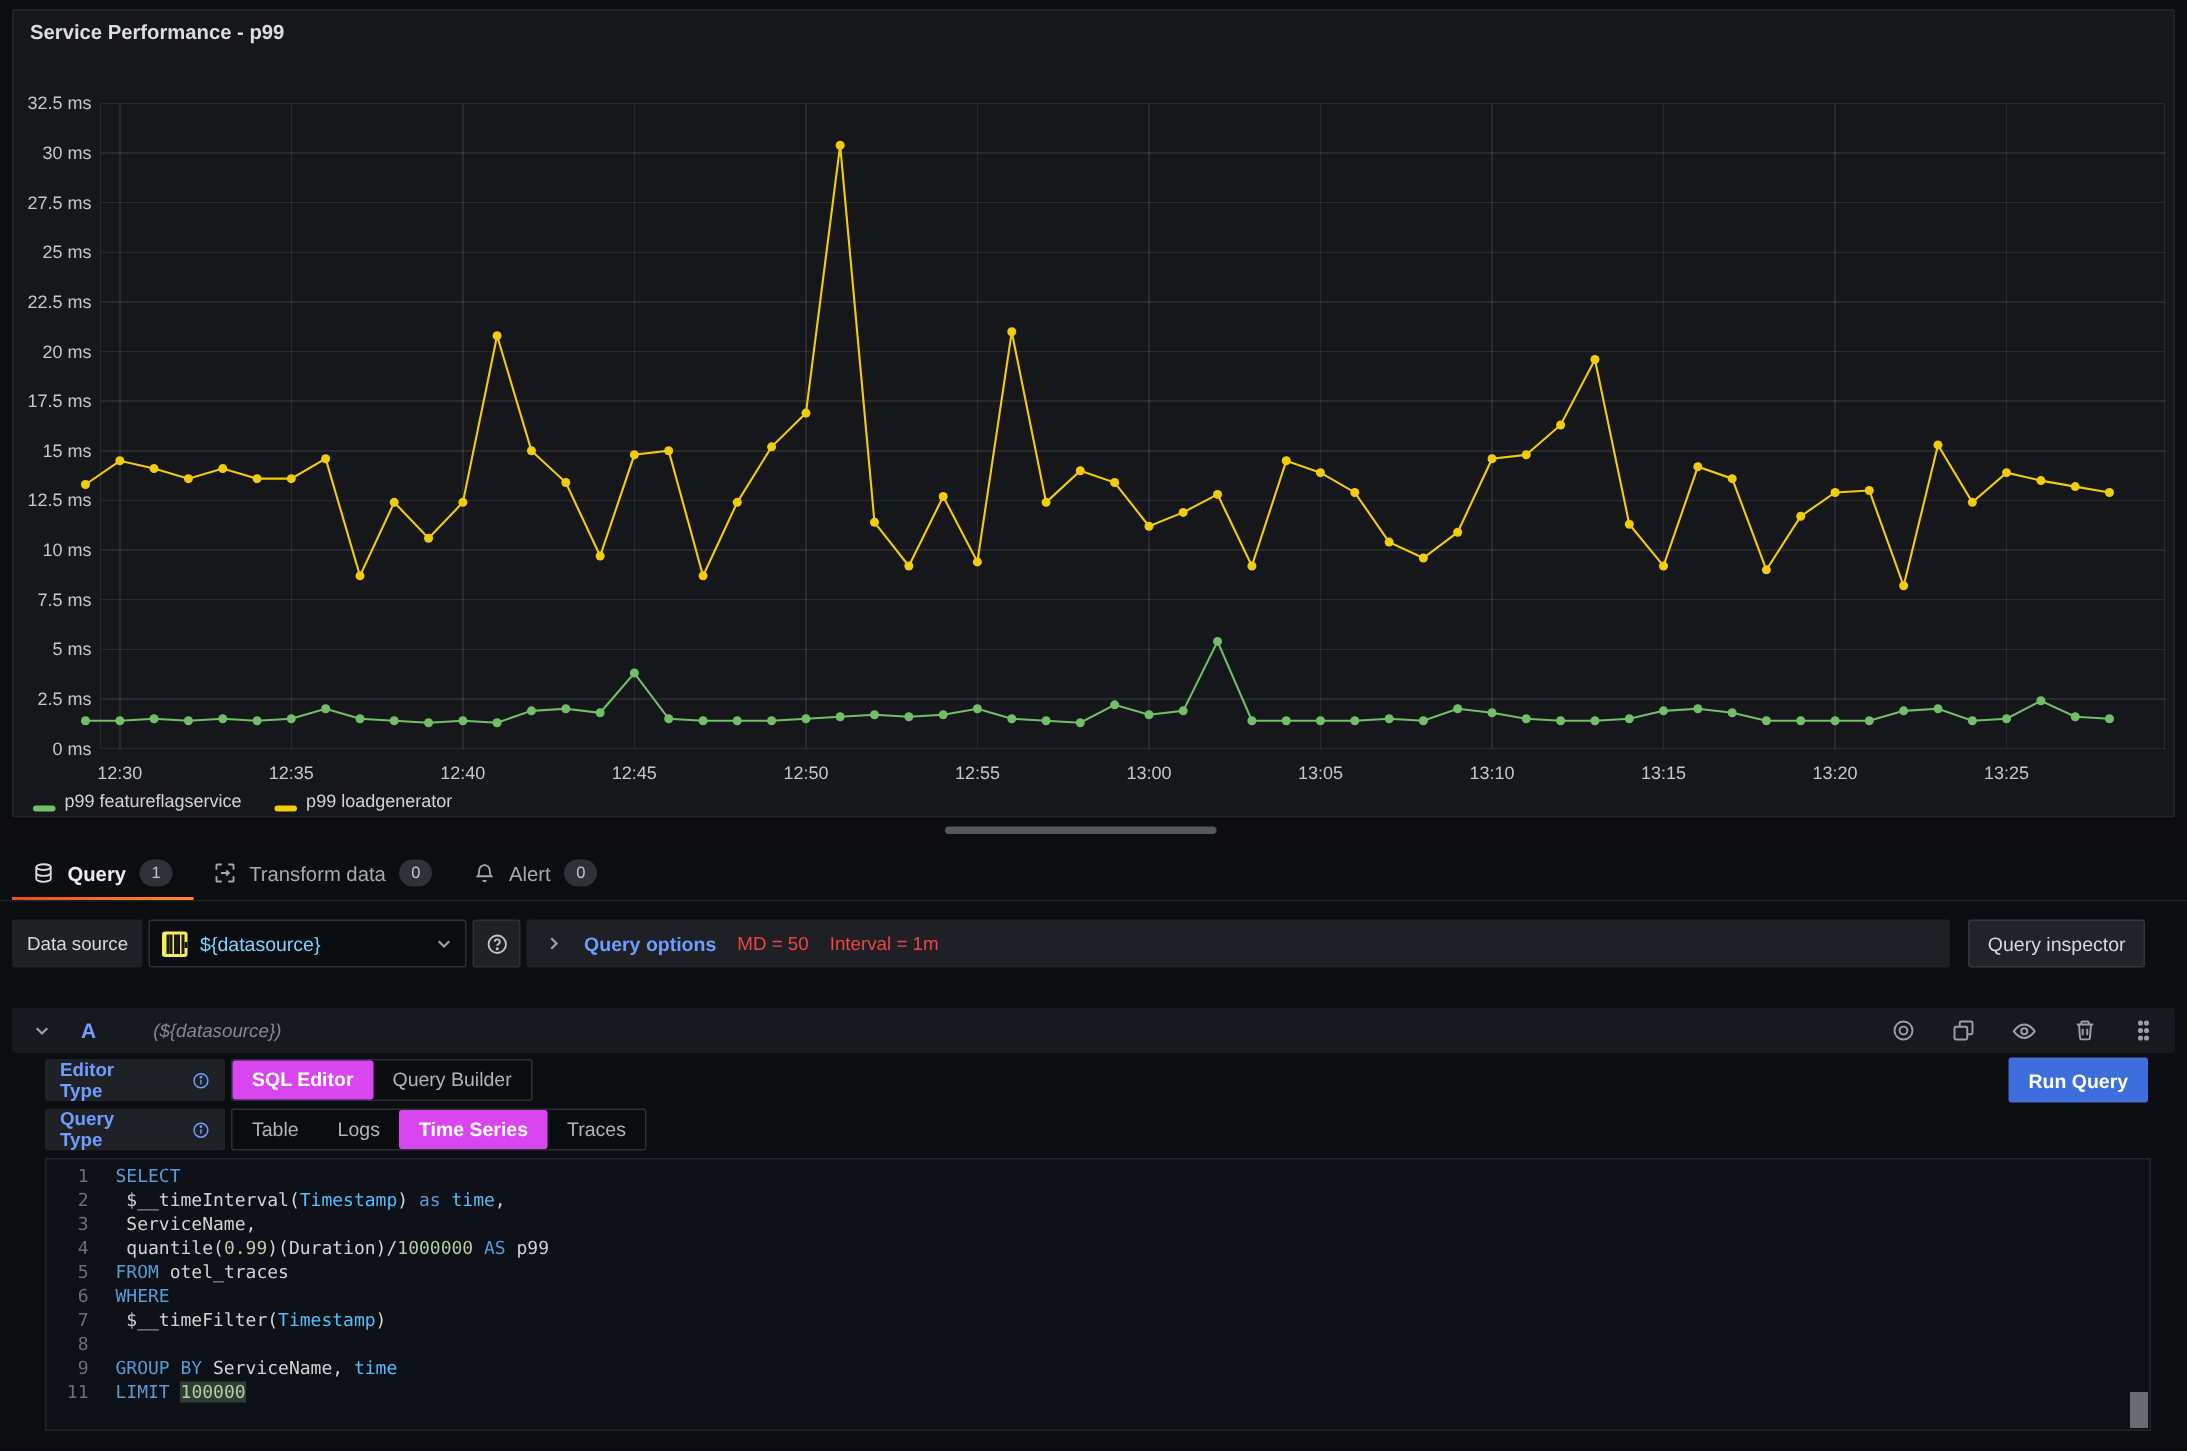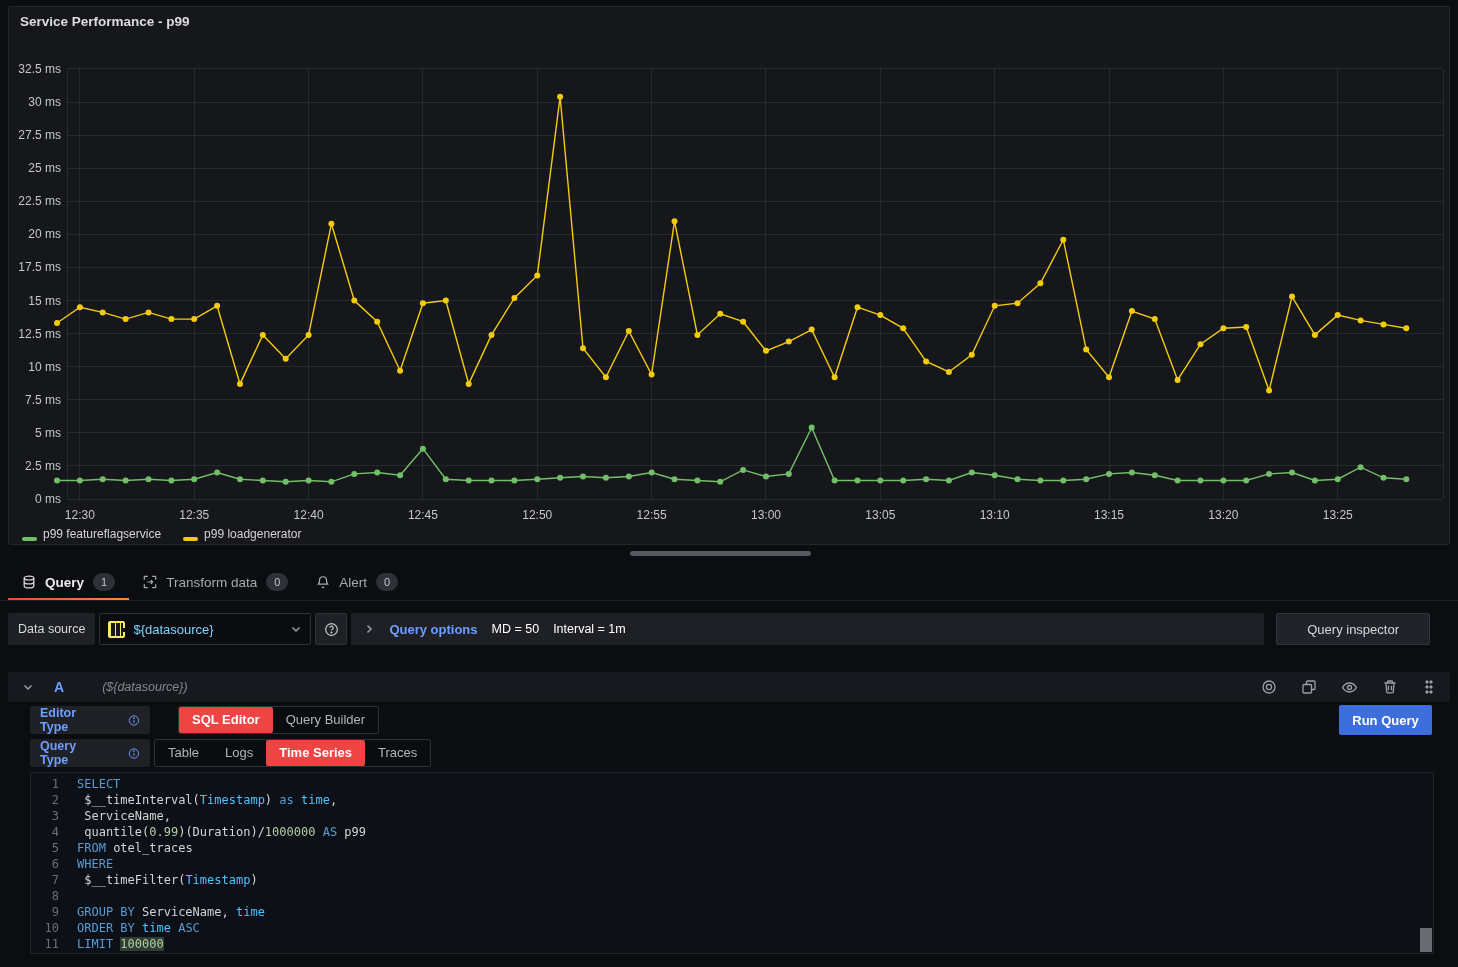--- a/index.html
+++ b/index.html
@@ -48,37 +48,37 @@
   .ds-picker { width:212px; background:#0b0c0f; border:1px solid #2c3038; border-radius:2px; display:flex; align-items:center; gap:8px; padding:0 8px; cursor:pointer; }
   .ds-logo { width:17px; height:17px; background:#f7ec5a; border-radius:2px; position:relative; flex:none; }
   .ds-logo i { position:absolute; top:2px; bottom:2px; width:1.6px; background:#15161a; }
   .ds-logo i:nth-child(1){left:2.5px;} .ds-logo i:nth-child(2){left:5px;} .ds-logo i:nth-child(3){left:7.5px;}
   .ds-logo i:nth-child(4){left:10px;} .ds-logo i:nth-child(5){left:12.5px;}
   .ds-logo i.dot { top:7px; bottom:6px; }
   .ds-value { flex:1; font-size:13px; color:#7dd3fc; }
   .icon-btn { width:32px; background:#1f2127; border:1px solid #2c3038; border-radius:2px; display:flex; align-items:center; justify-content:center; cursor:pointer; }
   .q-options { flex:1; background:#1e2026; border-radius:2px; display:flex; align-items:center; gap:14px; padding:0 12px; }
   .q-options .link { color:#6e9fff; font-size:13px; font-weight:600; cursor:pointer; }
-  .q-options .meta { color:#ffffff; font-size:12.5px; }
-  .btn-secondary { background:#202329; border:1px solid #33363d; border-radius:2px; color:#d8d9da; font-size:13px; display:flex; align-items:center; padding:0 30px; margin-left:8px; cursor:pointer; }
+  .q-options .meta { color:#ef4444; font-size:12.5px; }
+  .btn-secondary { background:#202329; border:1px solid #33363d; border-radius:2px; color:#d8d9da; font-size:13px; display:flex; align-items:center; padding:0 12px; margin-left:8px; cursor:pointer; }
 
   
   .qrow { position:absolute; left:8px; top:672px; width:1442px; height:30px; background:#17191e; border-radius:2px; display:flex; align-items:center; padding:0 14px; }
   .qrow .ref { color:#6e9fff; font-weight:700; font-size:14px; margin-left:20px; }
   .qrow .hint { color:#85888d; font-size:12.5px; font-style:italic; margin-left:38px; }
   .qrow .actions { margin-left:auto; display:flex; gap:24px; align-items:center; }
   .qrow .actions svg { stroke:#9aa0a6; cursor:pointer; }
 
   
   .field-row { position:absolute; left:30px; display:flex; align-items:stretch; height:28px; }
-  .row-editor-type { top:706px;gap:24px; } .row-query-type { top:739px;border-radius:10px; }
+  .row-editor-type { top:706px; } .row-query-type { top:739px;border-radius:10px; }
   .field-label { background:#1f2127; color:#6e9fff; font-size:12.5px; font-weight:600; display:flex; align-items:center; gap:26px; padding:0 10px; border-radius:2px; width:120px; }
   .radio-group { margin-left:4px; display:inline-flex; align-items:center; background:#0b0c0f; border:1px solid #2c3038; border-radius:2px; padding:0; }
   .radio-opt { padding:0 13px; height:26px; line-height:26px; font-size:13px; color:#b1b4b9; border-radius:2px; margin:0; cursor:pointer; }
-  .radio-opt.selected { background:#ef4444; color:#ffffff; font-weight:700; }
+  .radio-opt.selected { background:#d946ef; color:#ffffff; font-weight:700; }
   .btn-primary { position:absolute; left:1339px; top:705px; width:93px; height:30px; background:#3d6edb; border:none; border-radius:2px; color:#fff; font-size:13px; font-weight:600; font-family:"Liberation Sans", sans-serif; cursor:pointer; }
 
   
   .code {
     position:absolute; left:30px; top:772px; width:1404px; height:182px;
     background:#0d1016; border:1px solid #20242c;
     font-family:"DejaVu Sans Mono", monospace; font-size:12px; line-height:16px;
     padding-top:3px; overflow:hidden;
   }
   .cl { display:flex; white-space:pre; }
@@ -425,17 +425,16 @@
   <div id="sql-code">
       <div class="cl"><span class="ln">1</span><span class="ct"><span class="kw">SELECT</span></span></div>
       <div class="cl"><span class="ln">2</span><span class="ct"><span class="pl"> $__timeInterval(</span><span class="id">Timestamp</span><span class="pl">) </span><span class="kw">as</span><span class="pl"> </span><span class="id">time</span><span class="pl">,</span></span></div>
       <div class="cl"><span class="ln">3</span><span class="ct"><span class="pl"> ServiceName,</span></span></div>
       <div class="cl"><span class="ln">4</span><span class="ct"><span class="pl"> quantile(</span><span class="num">0.99</span><span class="pl">)(Duration)/</span><span class="num">1000000</span><span class="pl"> </span><span class="kw">AS</span><span class="pl"> p99</span></span></div>
       <div class="cl"><span class="ln">5</span><span class="ct"><span class="kw">FROM</span><span class="pl"> otel_traces</span></span></div>
       <div class="cl"><span class="ln">6</span><span class="ct"><span class="kw">WHERE</span></span></div>
       <div class="cl"><span class="ln">7</span><span class="ct"><span class="pl"> $__timeFilter(</span><span class="id">Timestamp</span><span class="pl">)</span></span></div>
       <div class="cl"><span class="ln">8</span></div>
       <div class="cl"><span class="ln">9</span><span class="ct"><span class="kw">GROUP BY</span><span class="pl"> ServiceName, </span><span class="id">time</span></span></div>
-      <div class="cl"><span class="ln">10</span><span class="ct"><span class="kw">ORDER BY</span><span class="pl"> </span><span class="id">time</span><span class="pl"> </span><span class="kw">ASC</span></span></div>
       <div class="cl"><span class="ln">11</span><span class="ct"><span class="kw">LIMIT</span><span class="pl"> </span><span class="numsel">100000</span></span></div>
     </div>
   <div class="code-vscroll"></div>
 </div>
 
 </body></html>

